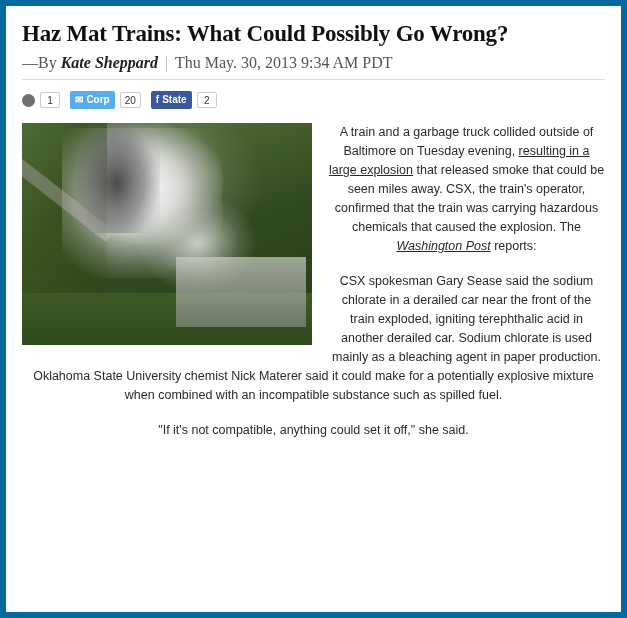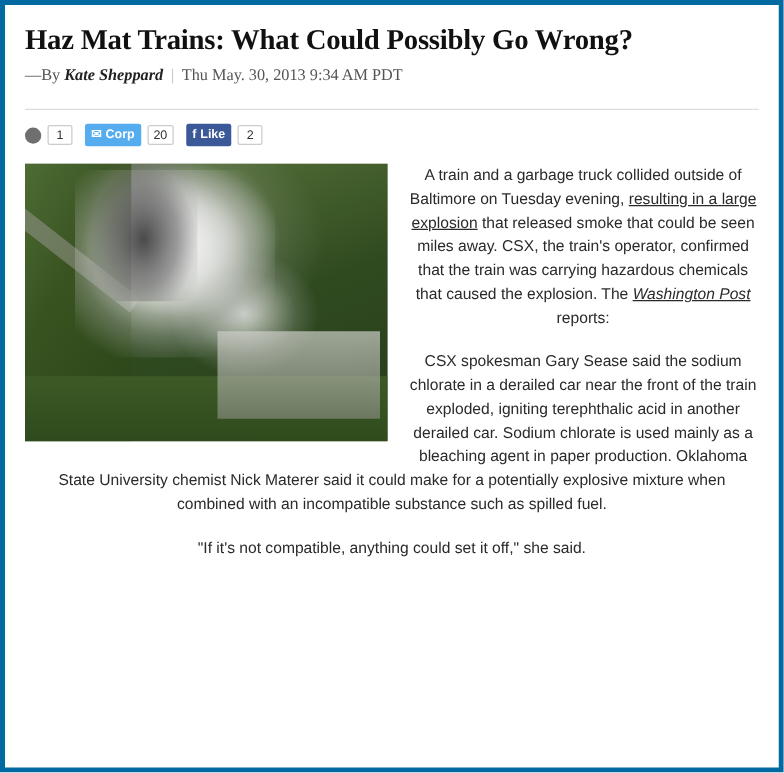--- a/index.html
+++ b/index.html
@@ -12,41 +12,41 @@
     height: 618px;
     overflow: hidden;
     font-family: "Liberation Sans", sans-serif;
     color: #222222;
   }
   .page {
     position: relative;
     width: 627px;
     height: 618px;
     box-sizing: border-box;
-    border: 4px solid #0369a1;
+    border: 6px solid #0369a1;
     background: #ffffff;
   }
   .inner {
     padding: 14px 16px 0 16px;
   }
   .headline {
     font-family: "Liberation Serif", serif;
     font-size: 23px;
     line-height: 27px;
     font-weight: bold;
     color: #111111;
     letter-spacing: -0.2px;
     margin: 0 0 7px 0;
   }
   .byline {
     font-family: "Liberation Serif", serif;
-    font-size: 13px;
+    font-size: 16px;
     color: #444444;
     border-bottom: 1px solid #dddddd;
-    padding-bottom: 19px;
+    padding-bottom: 7px;
     margin-bottom: 9px;
   }
   .byline .by {
     color: #555555;
   }
   .byline .author {
     font-style: italic;
     font-weight: bold;
     color: #222222;
   }
@@ -231,21 +231,21 @@
         <span class="btn tweet-btn">
           <span class="icon-glyph">✉</span>
           <span>Corp</span>
         </span>
         <span class="count">20</span>
       </div>
 
       <div class="social-group">
         <span class="btn fb-btn">
           <span class="icon-glyph">f</span>
-          <span>Like</span>
+          <span>State</span>
         </span>
         <span class="count">2</span>
       </div>
 
     </div>
 
     <div class="article">
 
       <div class="figure">
         <div class="photo">

